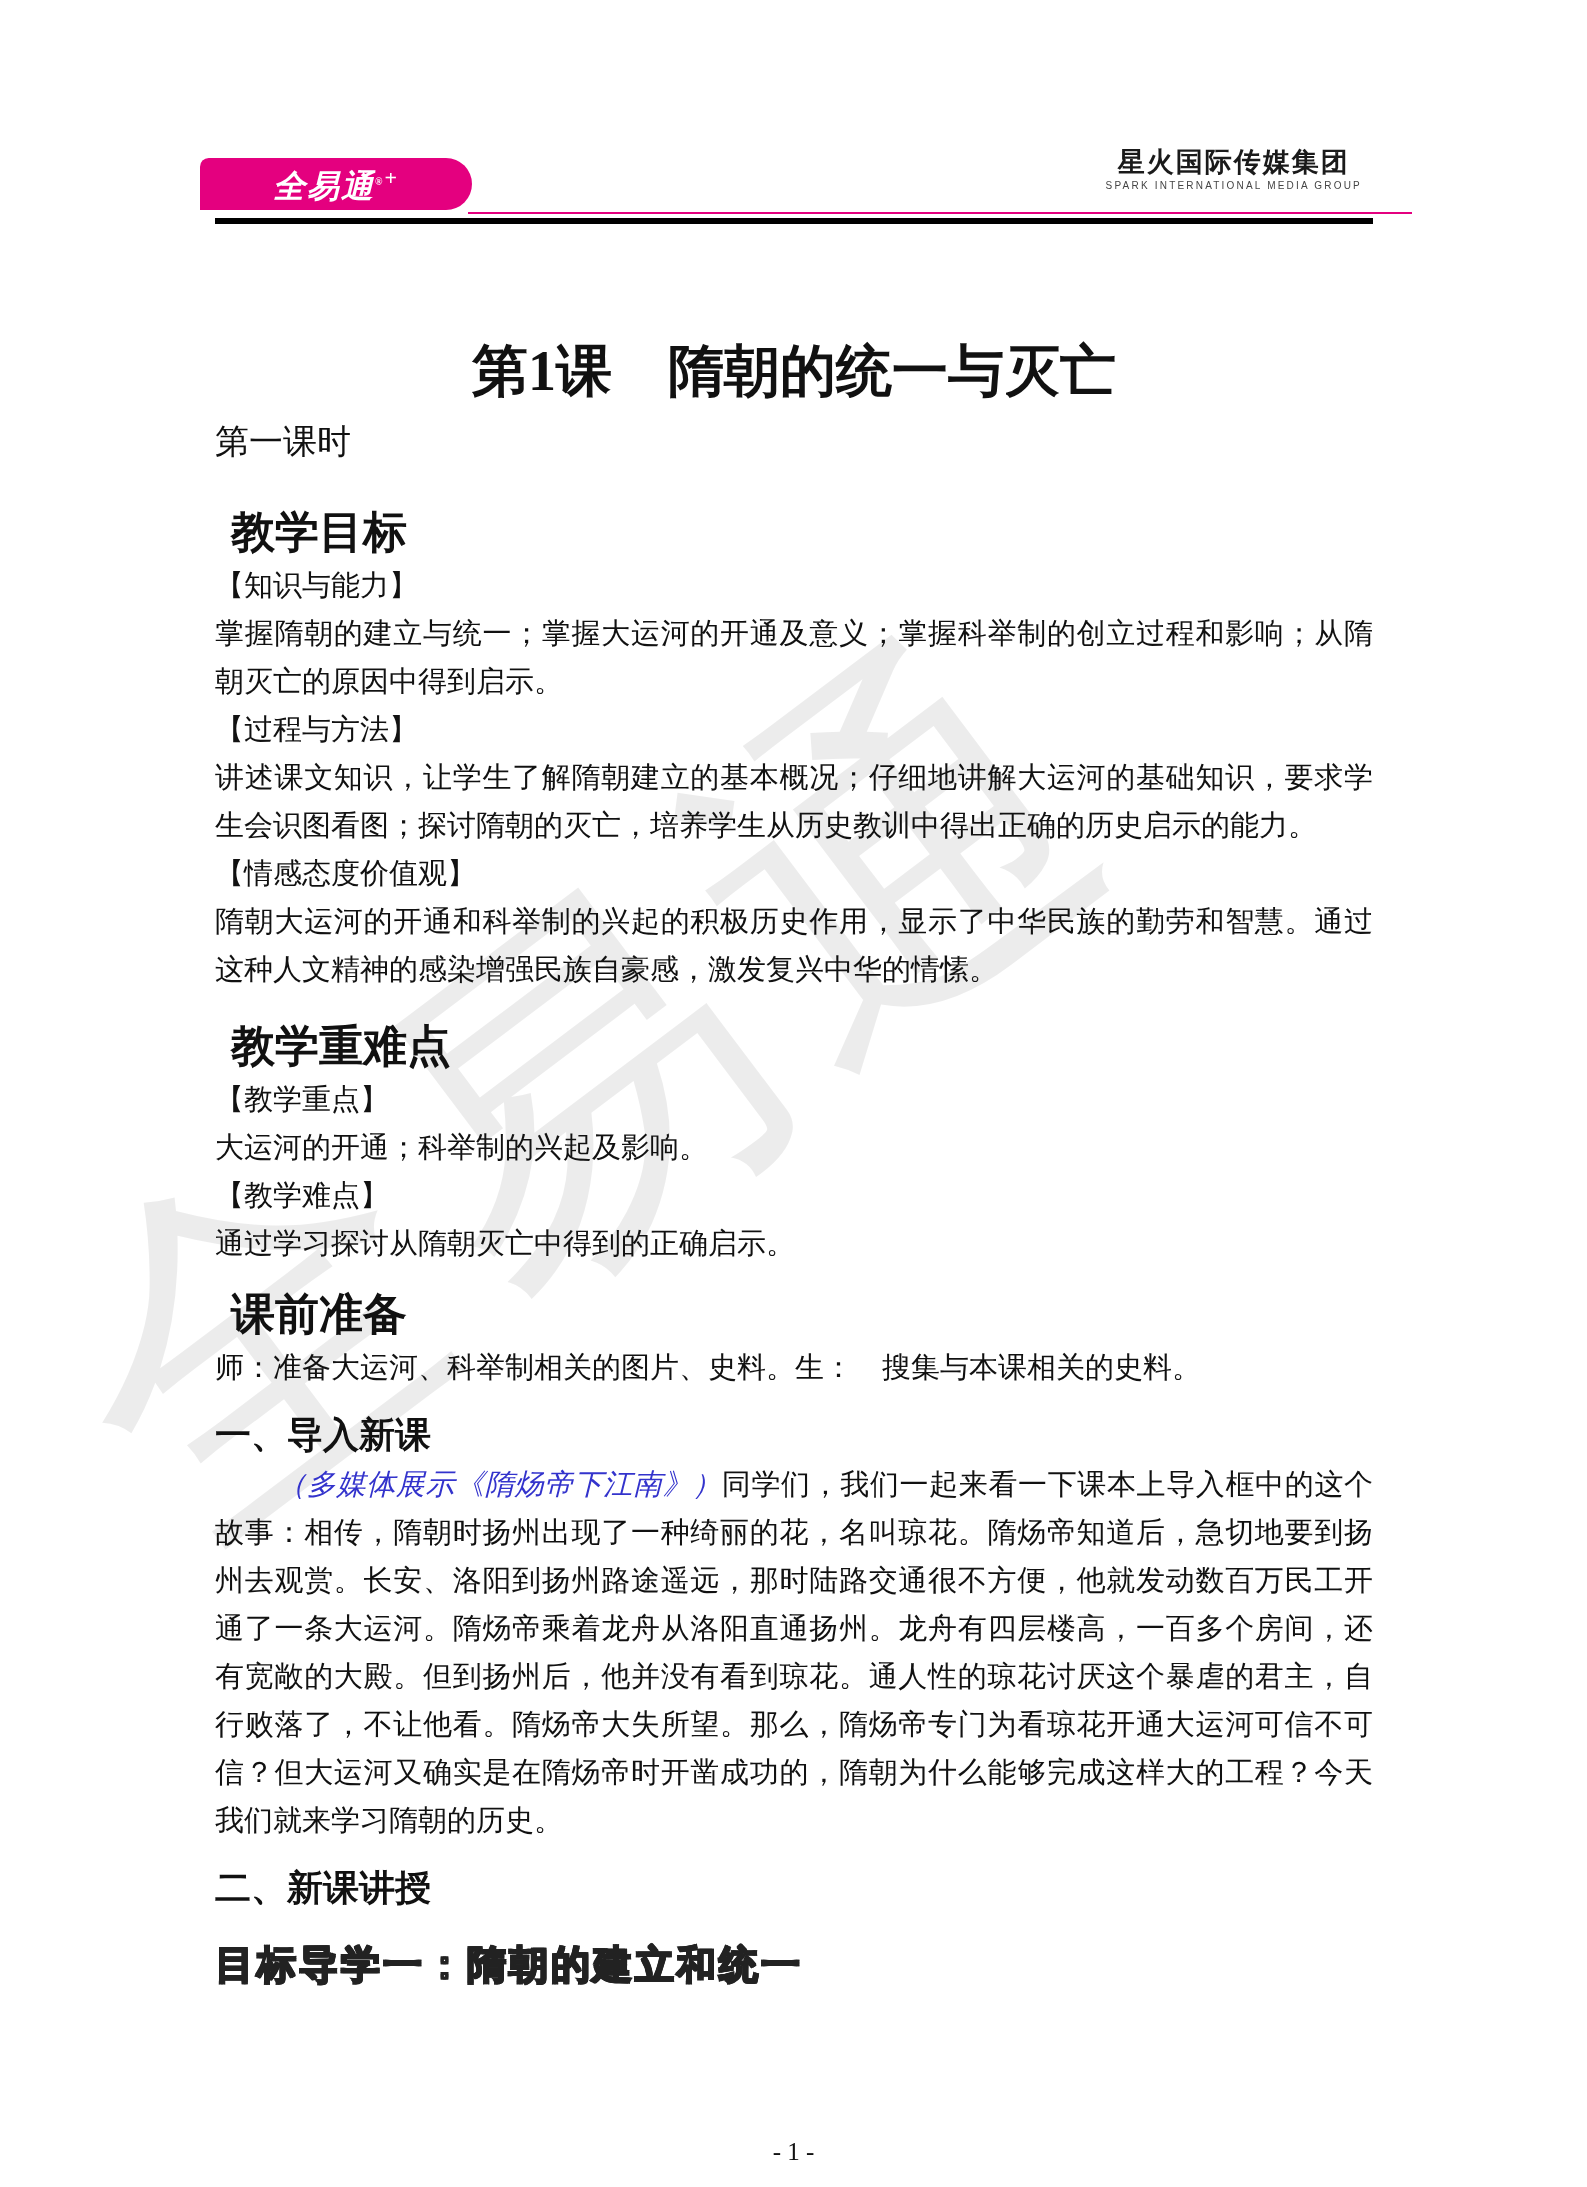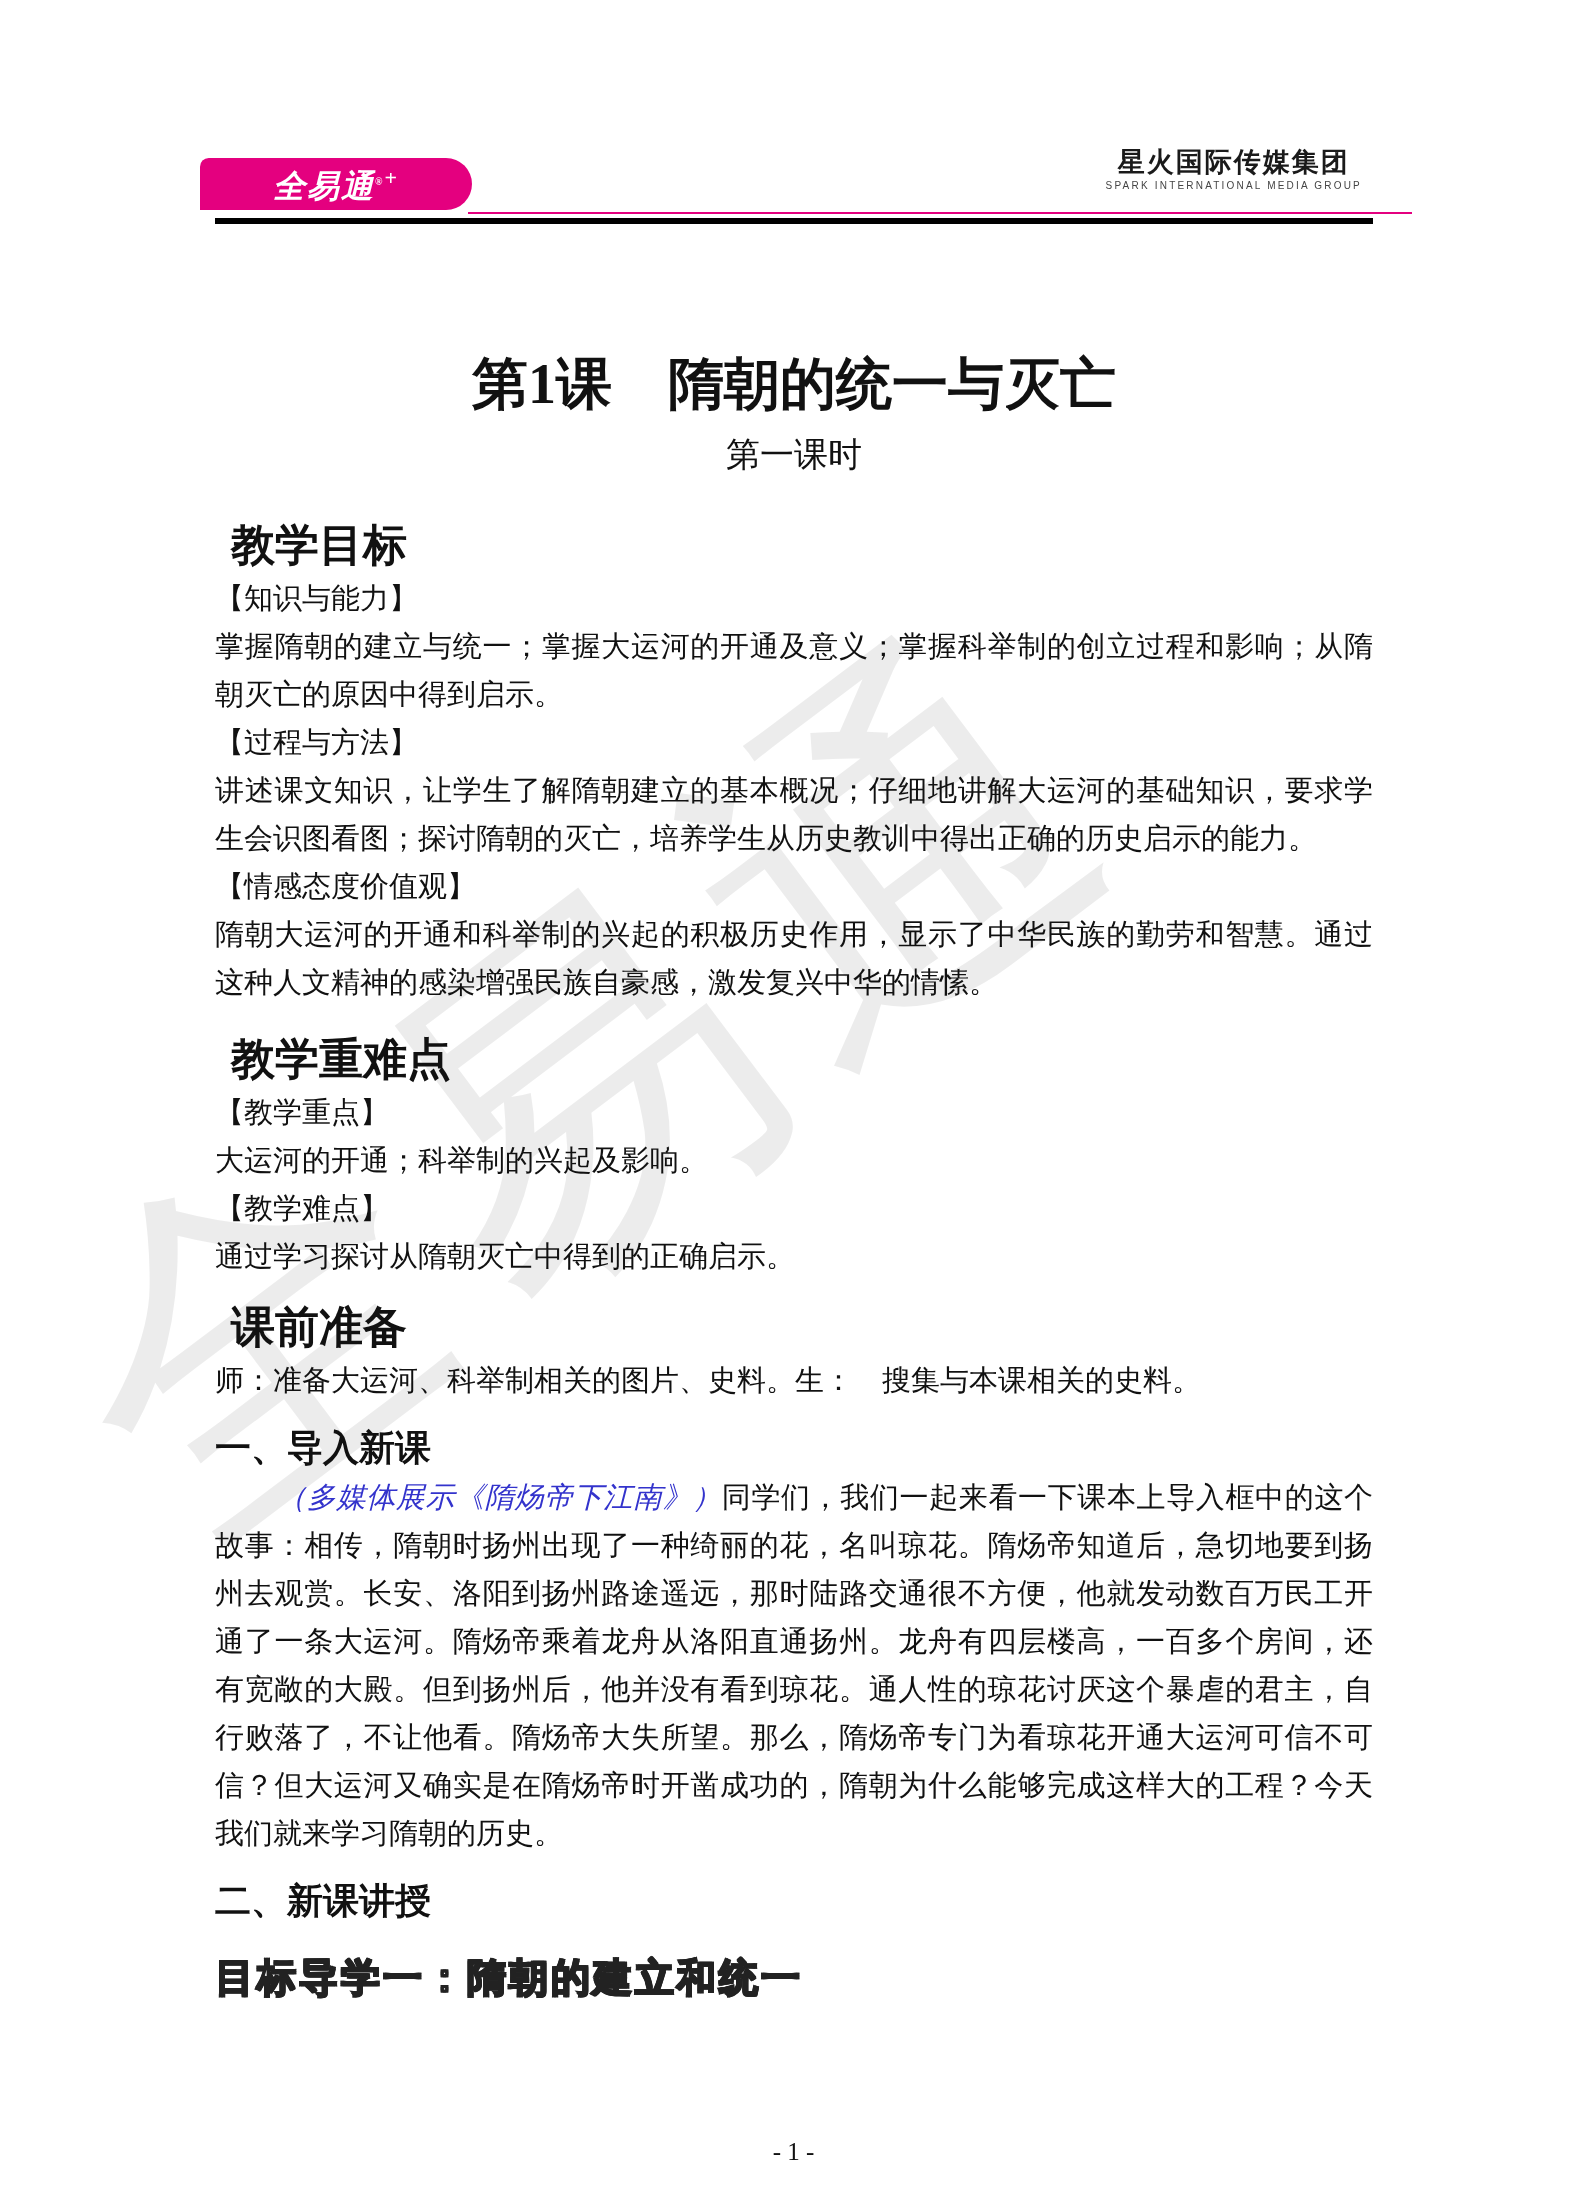--- a/index.html
+++ b/index.html
@@ -26,23 +26,23 @@
   .rule-pink { position:absolute; left:468px; top:212px; width:944px; height:2px; background:#e4007f; }
   .rule-black { position:absolute; left:215px; top:218px; width:1158px; height:6px; background:#000; }
   
   .watermark {
     position:absolute; left:-40px; top:840px; width:1260px; text-align:center;
     font-size:370px; color:rgba(0,0,0,0.075); transform:rotate(-37deg);
     letter-spacing:28px; z-index:0; pointer-events:none; white-space:nowrap;
     font-family:"Liberation Serif", serif;
   }
   
-  .content { position:absolute; left:215px; top:348px; width:1158px; z-index:1; }
+  .content { position:absolute; left:215px; top:335px; width:1158px; z-index:1; }
   .doc-title { font-size:56px; line-height:72px; text-align:center; margin:0; font-weight:bold; }
-  .doc-subtitle { font-size:34px; line-height:46px; text-align:center; margin:12px 0 12px; }
+  .doc-subtitle { font-size:34px; line-height:46px; text-align:left; margin:12px 0 12px; }
   .section-heading { font-size:44px; line-height:56px; font-weight:bold; margin:26px 16px 0; }
   .mt40 { margin-top:40px; }
   .mt30 { margin-top:30px; }
   .mt20 { margin-top:20px; }
   .mt16 { margin-top:16px; }
   .mt10 { margin-top:10px; }
   .mt8  { margin-top:8px; }
   .body-label { font-size:29px; line-height:48px; margin:0; }
   .body-para  { font-size:29px; line-height:48px; margin:0; text-align:justify; }
   .sub-heading { font-size:36px; line-height:48px; font-weight:bold; margin:20px 0 0; }

